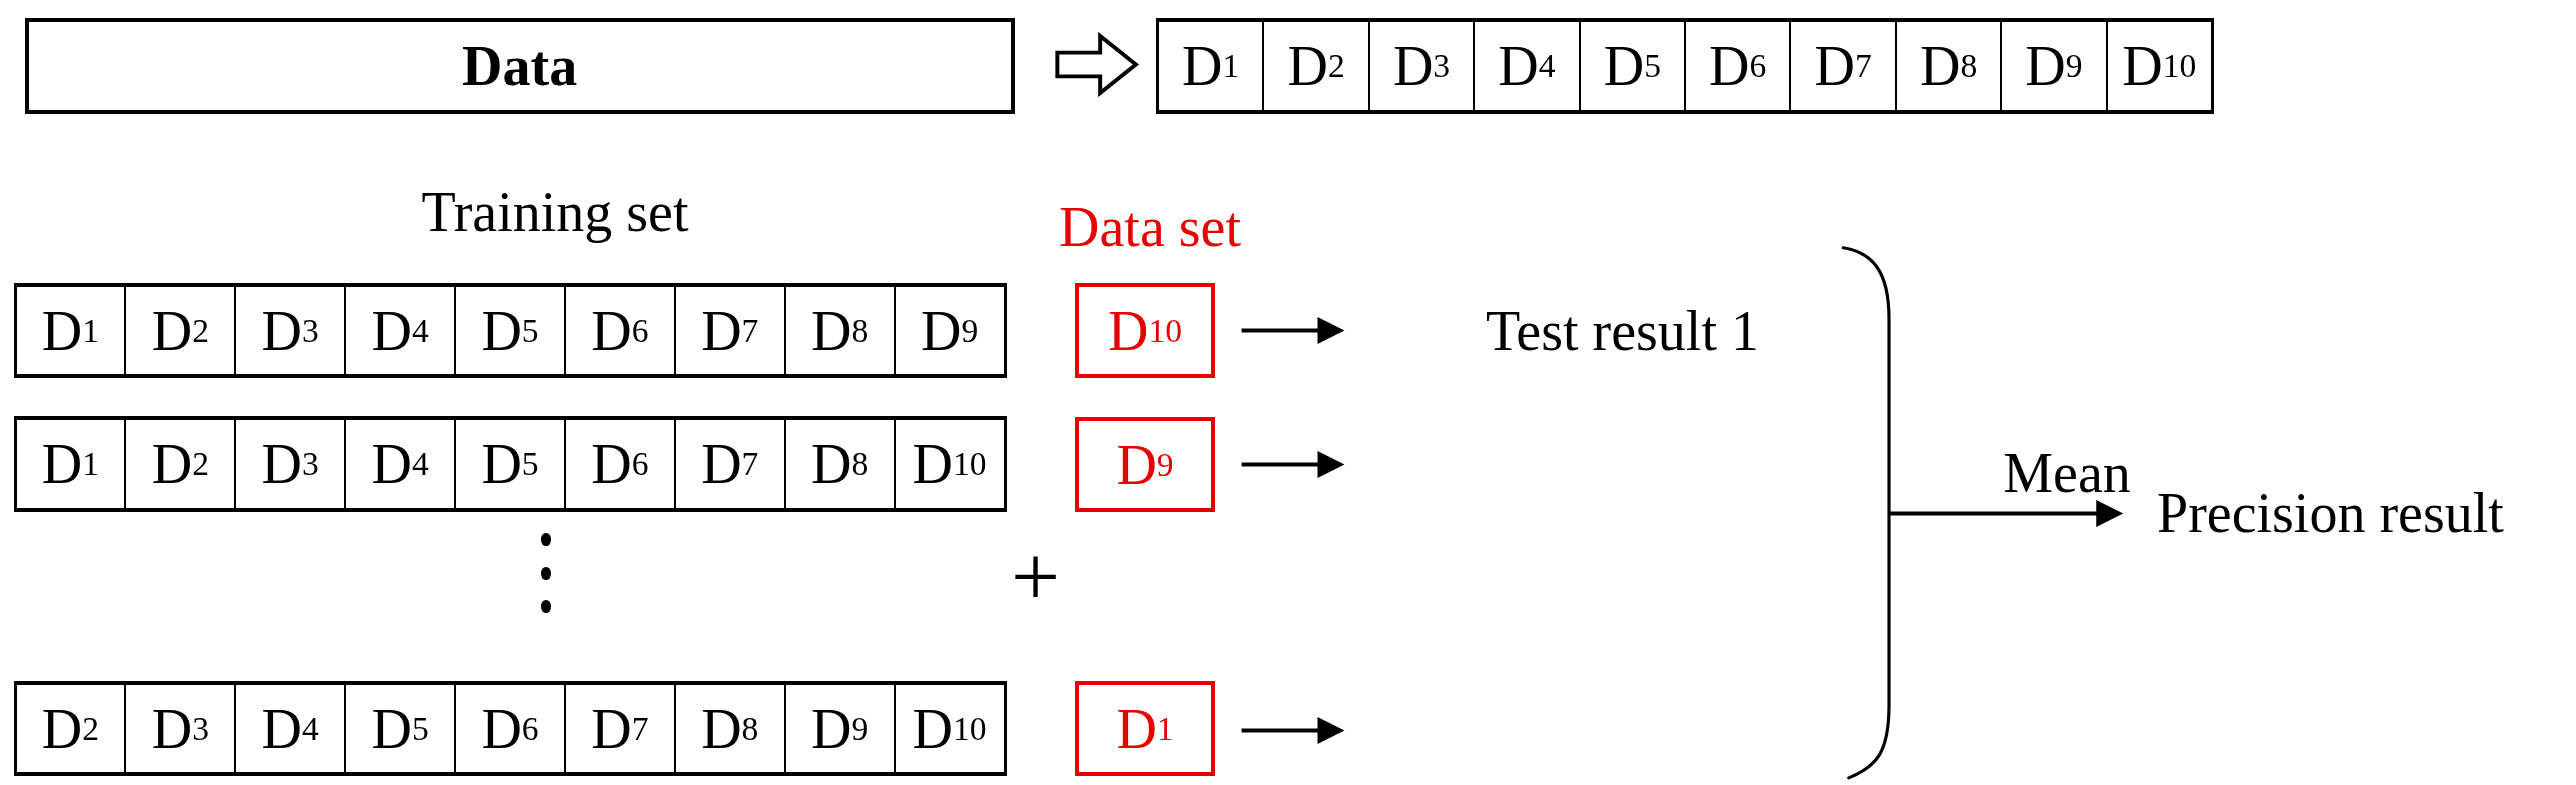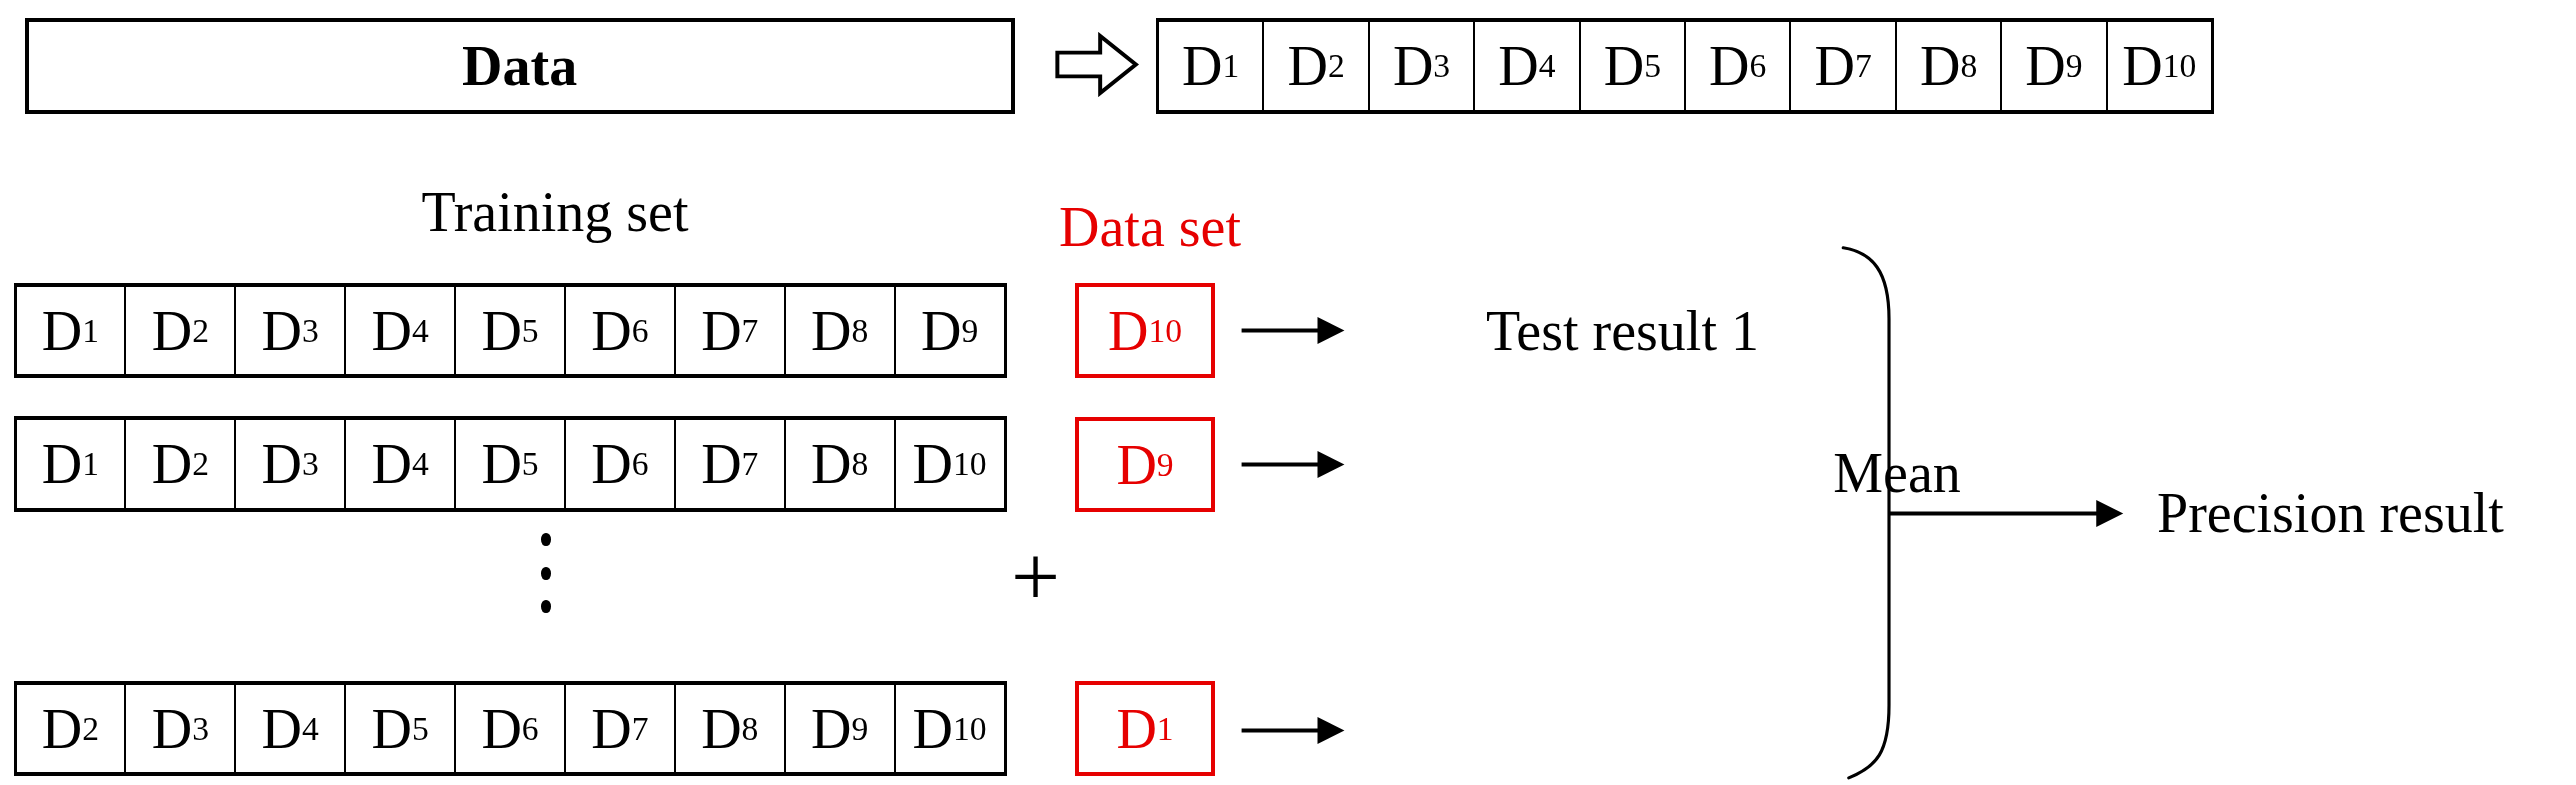--- a/index.html
+++ b/index.html
@@ -41,21 +41,21 @@
   
   .biglabel{font-size:56px;line-height:1.05;white-space:nowrap;}
   .center{text-align:center;}
   .red{color:var(--red);}
   #training-label{left:333px;top:183px;width:444px;}
   #testset-label{left:1055px;top:198px;width:190px;}
   .result-label{left:1436px;width:373px;}
   #result-0{top:302px;}
   #result-1{top:436px;}
   #result-2{top:702px;}
-  #mean-label{left:1794px;top:444px;width:206px;}
+  #mean-label{left:1964px;top:444px;width:206px;}
   #precision-label{left:2157px;top:484px;}
   #plus-sign{left:992px;top:533px;width:87px;height:87px;line-height:87px;font-size:87px;font-weight:400;text-align:center;}
   
   .vdot{width:9.5px;height:12.7px;border-radius:50%;background:#000;left:541px;}
   #vdot-0{top:533px;}
   #vdot-1{top:567px;}
   #vdot-2{top:600px;}
   svg{display:block;}
 </style>
 </head>

